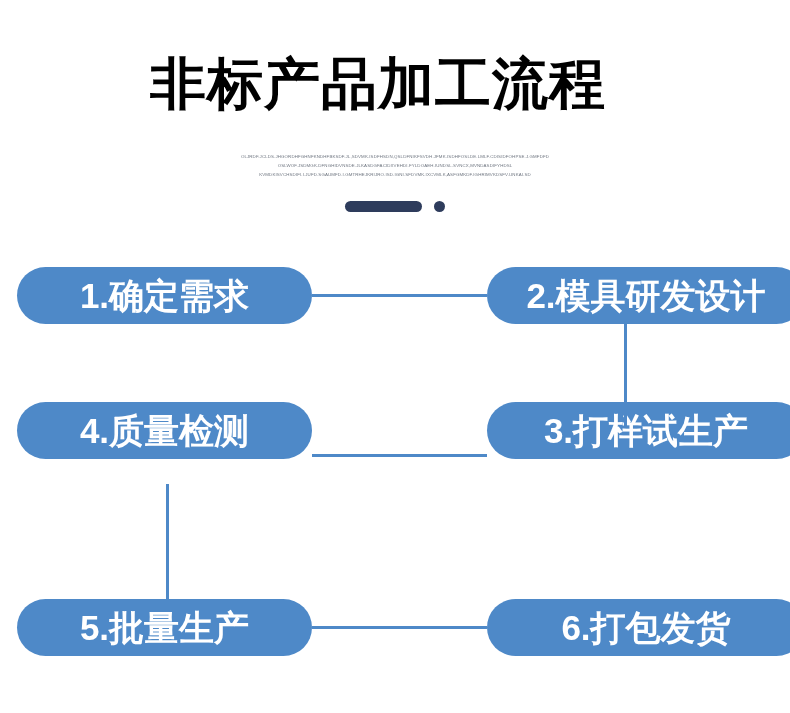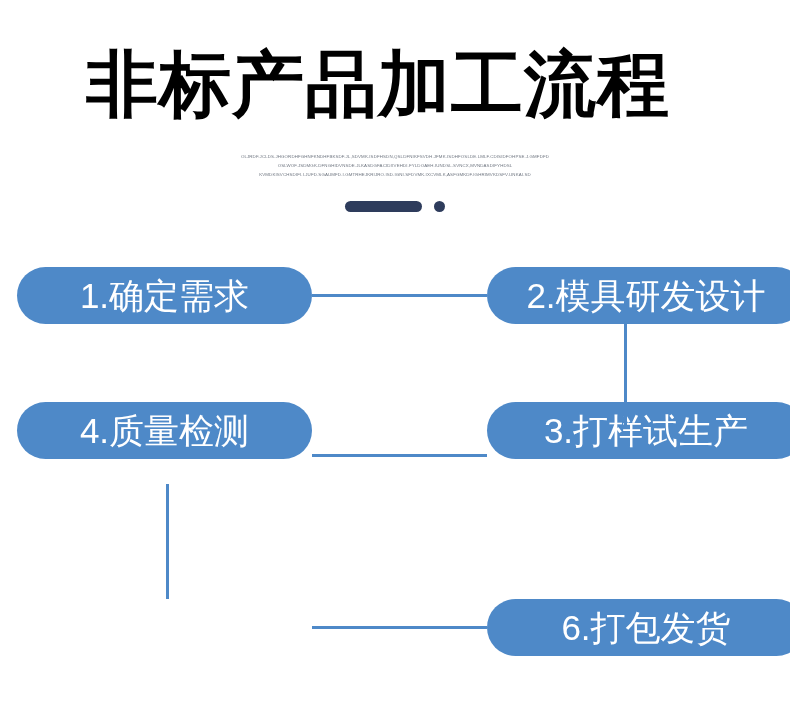--- a/index.html
+++ b/index.html
@@ -18,21 +18,21 @@
   }
 
   
   .page-title {
     position: absolute;
     left: 0;
     top: 36px;
     width: 756px;
     text-align: center;
     font-family: "Liberation Sans", "DejaVu Sans", sans-serif;
-    font-size: 72px;
+    font-size: 56px;
     line-height: 96px;
     font-weight: 700;
     color: #000000;
     letter-spacing: 1px;
     white-space: nowrap;
   }
 
   .subtitle-block {
     position: absolute;
     left: 215px;
@@ -81,21 +81,21 @@
     height: 57px;
     border-radius: 29px;
     background: #4e89c8;
     color: #ffffff;
     display: flex;
     align-items: center;
     justify-content: center;
     font-family: "Liberation Sans", "DejaVu Sans", sans-serif;
     font-size: 35px;
     line-height: 57px;
-    font-weight: 400;
+    font-weight: 700;
     white-space: nowrap;
     box-sizing: border-box;
   }
   .flow-box.left  { left: 17px;  width: 295px; }
   .flow-box.right { left: 487px; width: 318px; }
 
   .row1 { top: 267px; }
   .row2 { top: 402px; }
   .row3 { top: 599px; }
 
@@ -128,20 +128,21 @@
 
   <div class="divider-row">
     <div class="divider-bar"></div>
     <div class="divider-dot"></div>
   </div>
 
   <div class="flow-box left row1">1.确定需求</div>
   <div class="flow-box right row1">2.模具研发设计</div>
   <div class="flow-box right row2">3.打样试生产</div>
   <div class="flow-box left row2">4.质量检测</div>
+  <div class="flow-box left row3">5.批量生产</div>
   <div class="flow-box right row3">6.打包发货</div>
 
   <div class="connector horizontal conn-1-2"></div>
   <div class="connector vertical   conn-2-3"></div>
   <div class="connector horizontal conn-3-4"></div>
   <div class="connector vertical   conn-4-5"></div>
   <div class="connector horizontal conn-5-6"></div>
 
 </div>
 

